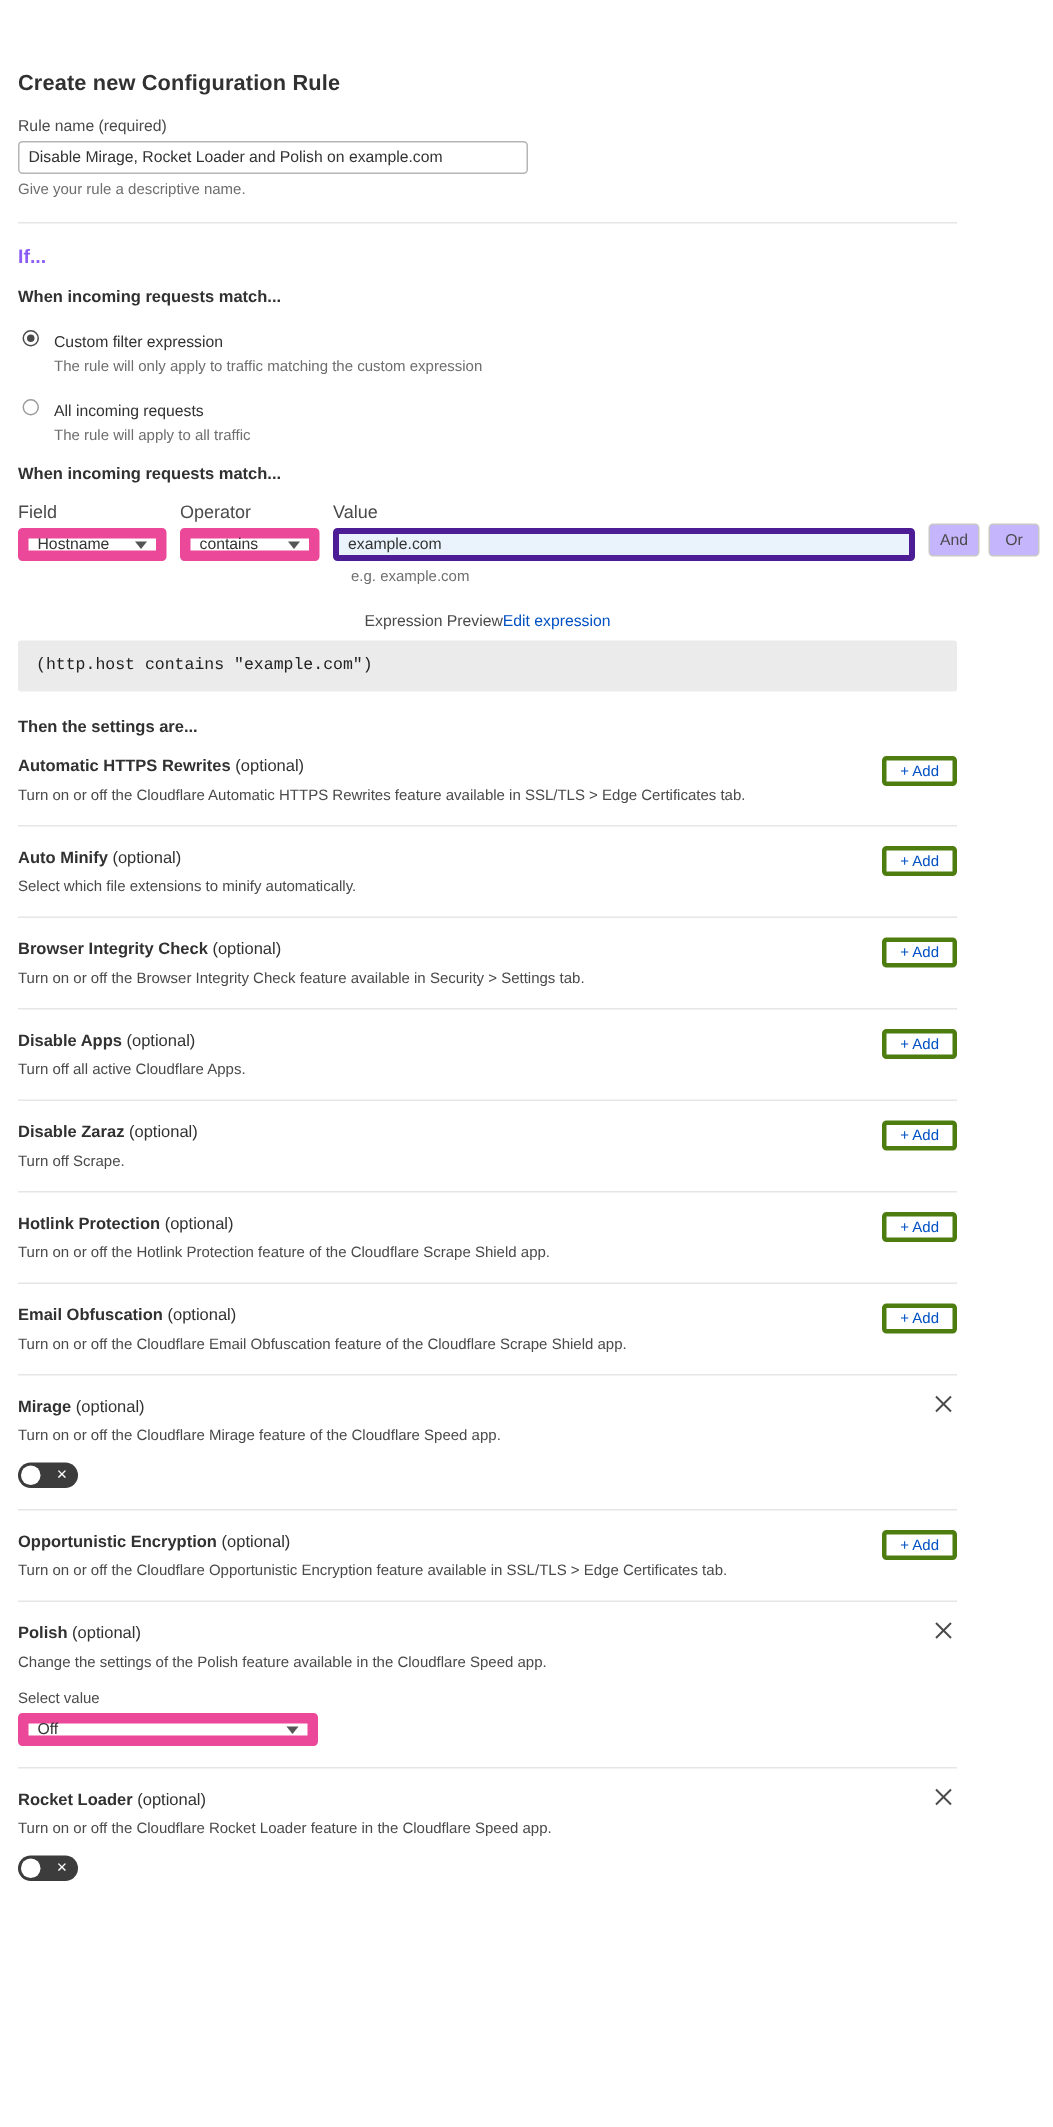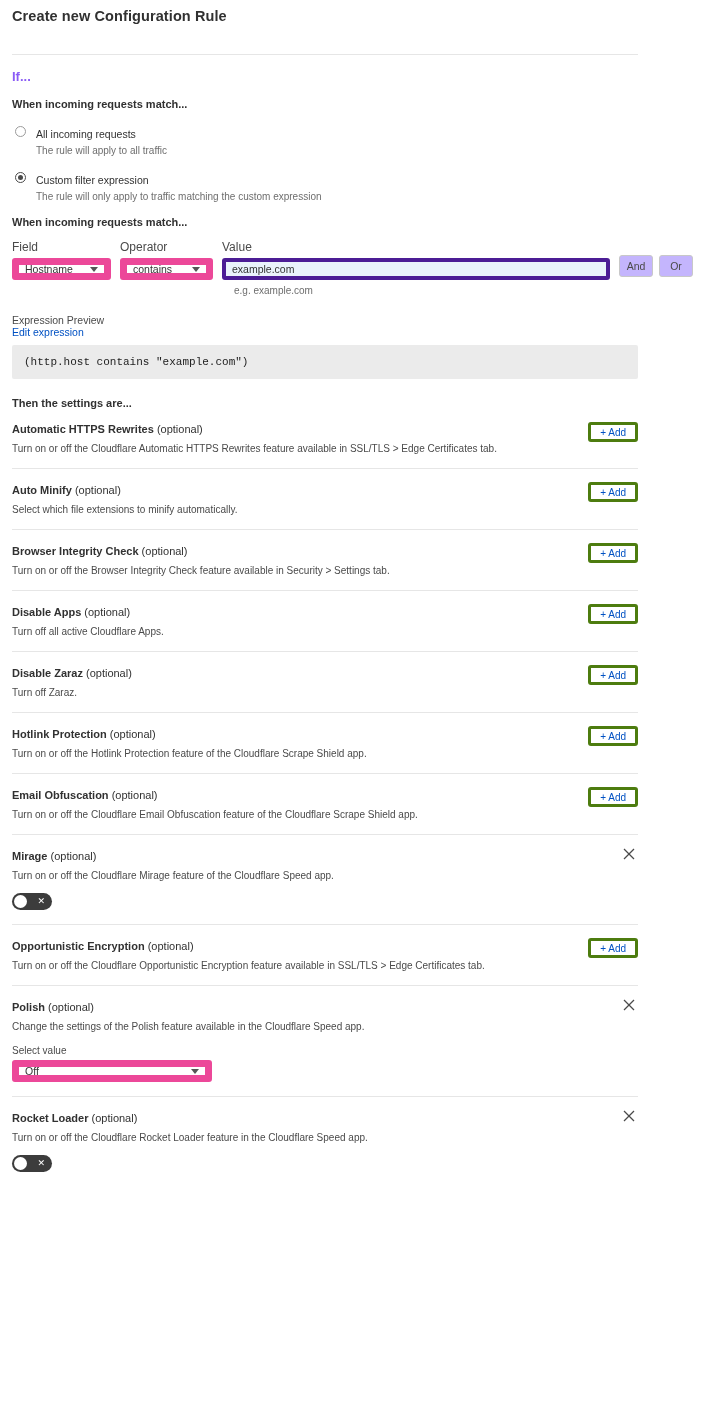--- a/index.html
+++ b/index.html
@@ -6,20 +6,21 @@
   html, body {
     margin: 0; padding: 0;
     width: 702px;
     background: #ffffff;
     font-family: "Liberation Sans", sans-serif;
     color: #36393a;
   }
   .page {
     width: 650px;
     padding: 0 12px;
+    margin-top: 40px;
   }
   .page-title {
     font-size: 14.5px;
     font-weight: bold;
     color: #313131;
     margin: 0;
     padding: 8px 0 14px 0;
     letter-spacing: 0.1px;
   }
   .field-label {
@@ -150,21 +151,20 @@
     font-size: 10px;
     color: #6e6e6e;
     margin-top: 5px;
     margin-left: 222px;
   }
   .preview-head {
     display: flex;
     justify-content: center;
     align-items: baseline;
     margin-top: 18px;
-    flex-direction: column;
   }
   .preview-title { font-size: 10.5px; color: #4a4a4a; }
   .edit-link { font-size: 10.5px; color: #0051c3; text-decoration: none; cursor: pointer; }
   .preview-box {
     margin-top: 7px;
     background: #ebebeb;
     border-radius: 2px;
     padding: 11px 12px;
     font-family: "Liberation Mono", monospace;
     font-size: 11px;
@@ -250,43 +250,48 @@
     width: 200px;
   }
 </style>
 </head>
 <body>
 
 <div class="page">
 
   <h1 class="page-title">Create new Configuration Rule</h1>
 
+  <div>
+    <div class="field-label">Rule name (required)</div>
+    <input class="text-input" type="text" value="Disable Mirage, Rocket Loader and Polish on example.com" style="">
+    <div class="help-text">Give your rule a descriptive name.</div>
+  </div>
 
   <hr class="hr">
 
   <div class="section-head">If...</div>
 
   <div class="sub-head">When incoming requests match...</div>
+
+  <div class="radio-row">
+    <span class="radio checked"></span>
+    <span>
+      <span class="radio-label">Custom filter expression</span>
+      <div class="radio-desc">The rule will only apply to traffic matching the custom expression</div>
+    </span>
+  </div>
 
   <div class="radio-row">
     <span class="radio"></span>
     <span>
       <span class="radio-label">All incoming requests</span>
       <div class="radio-desc">The rule will apply to all traffic</div>
     </span>
   </div>
 
-  <div class="radio-row">
-    <span class="radio checked"></span>
-    <span>
-      <span class="radio-label">Custom filter expression</span>
-      <div class="radio-desc">The rule will only apply to traffic matching the custom expression</div>
-    </span>
-  </div>
-
   <div class="sub-head">When incoming requests match...</div>
 
   <div class="expr-row">
     <div>
       <div class="col-label">Field</div>
       <div class="select" style="width:99px">
         <span>Hostname</span>
         <span class="caret"></span>
       </div>
     </div>
@@ -352,21 +357,21 @@
       </div>
       <div class="setting-desc">Turn off all active Cloudflare Apps.</div>
       <button class="add-btn">+ Add</button>
     </div>
 
     <div class="setting">
       <div class="setting-title">
         <span>Disable Zaraz</span>
         <span class="opt">(optional)</span>
       </div>
-      <div class="setting-desc">Turn off Zaraz.</div>
+      <div class="setting-desc">Turn off Scrape.</div>
       <button class="add-btn">+ Add</button>
     </div>
 
     <div class="setting">
       <div class="setting-title">
         <span>Hotlink Protection</span>
         <span class="opt">(optional)</span>
       </div>
       <div class="setting-desc">Turn on or off the Hotlink Protection feature of the Cloudflare Scrape Shield app.</div>
       <button class="add-btn">+ Add</button>

